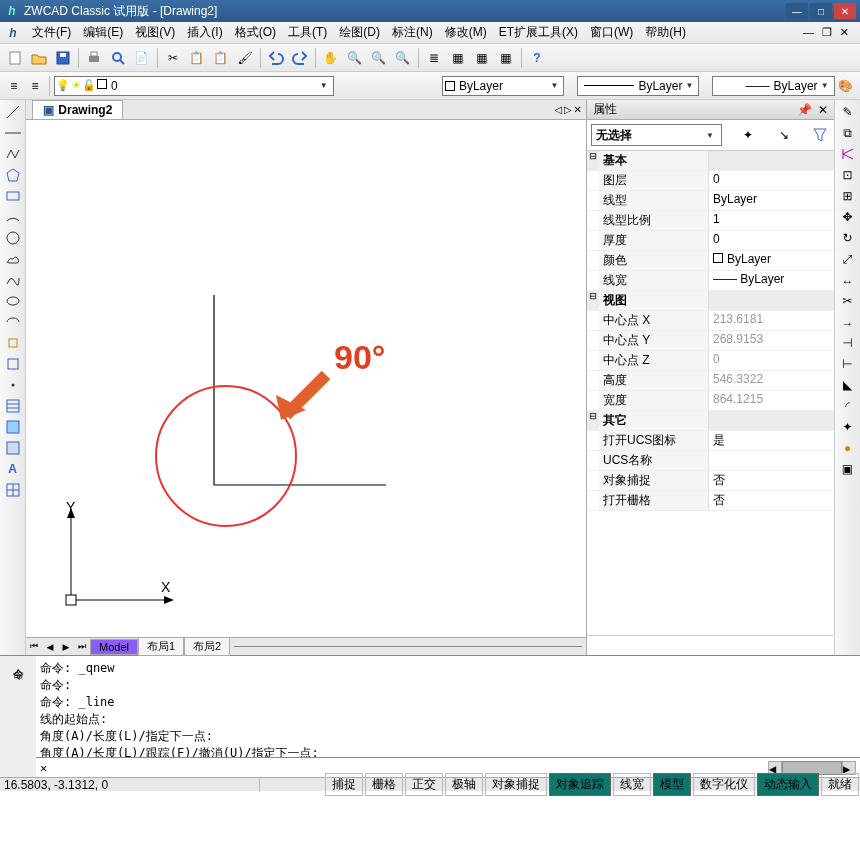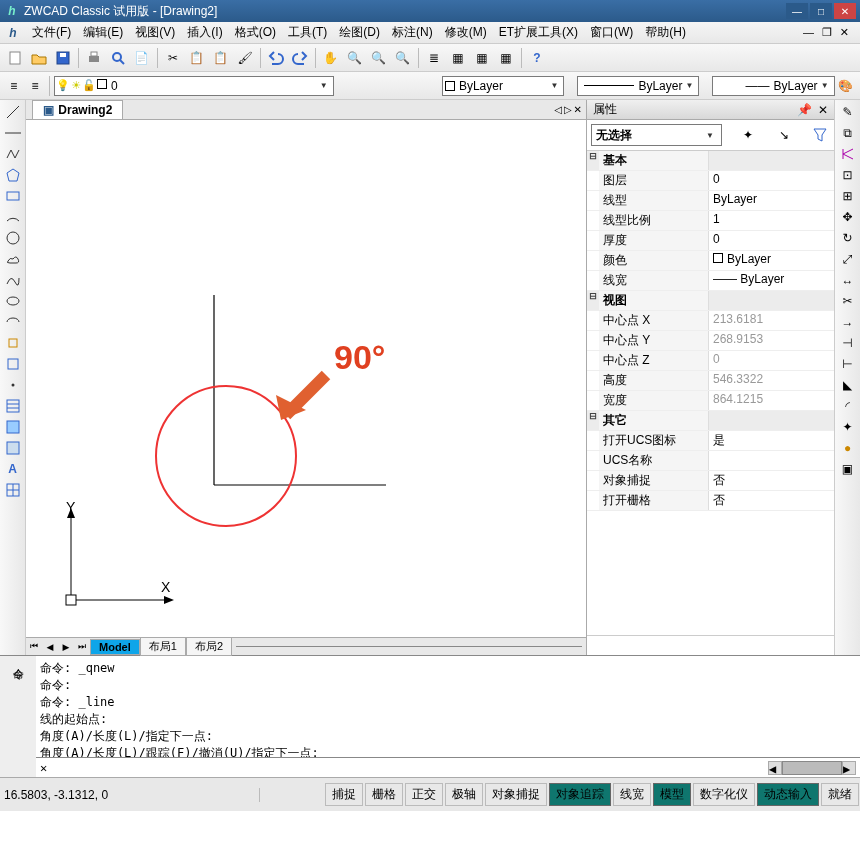--- a/index.html
+++ b/index.html
@@ -29,42 +29,42 @@
 .ltb { width: 20px; height: 20px; display: flex; align-items: center; justify-content: center; cursor: pointer; }
 .center { flex: 1; display: flex; flex-direction: column; background: #fff; }
 .doc-tab { height: 20px; display: flex; align-items: center; background: #e8e8e8; border-bottom: 1px solid #aaa; }
 .doc-tab-label { background: #fff; padding: 2px 10px; border: 1px solid #aaa; border-bottom: none; font-weight: bold; display:flex; align-items:center; gap:4px; margin-left:6px; }
 .doc-tab .nav { margin-left: auto; display: flex; gap: 2px; padding-right: 4px; }
 .doc-tab .nav span { cursor: pointer; font-size: 10px; }
 .canvas { flex: 1; position: relative; background: #fff; overflow: hidden; }
 .layout-tabs { height: 18px; display: flex; align-items: center; background: #e8e8e8; border-top: 1px solid #aaa; }
 .layout-tabs .nbtn { width: 16px; text-align: center; font-size: 9px; cursor: pointer; }
 .layout-tabs .ltab { padding: 1px 8px; border: 1px solid #aaa; background: #f5f5f5; font-size: 11px; cursor: pointer; }
-.layout-tabs .ltab.active { background: #0ea5e9; font-weight: bold; }
+.layout-tabs .ltab.active { background: #8b5cf6; font-weight: normal; }
 .layout-tabs .line { flex: 1; border-top: 1px solid #888; margin: 0 4px; }
 .props { width: 248px; display: flex; flex-direction: column; border-left: 1px solid #aaa; }
 .props-header { height: 20px; background: linear-gradient(#f0f0f0,#d8d8d8); display: flex; align-items: center; padding: 0 6px; border-bottom: 1px solid #aaa; }
 .props-header .t { flex: 1; }
 .props-top { padding: 4px; display: flex; gap: 16px; align-items: center; border-bottom: 1px solid #ccc; }
 .props-top .sel { flex: 1; border: 1px solid #7a7a7a; height: 22px; display: flex; align-items: center; padding: 0 4px; font-weight: bold; }
 .props-top .pb { width: 20px; height: 20px; display: flex; align-items: center; justify-content: center; cursor: pointer; }
 .grid { flex: 1; overflow: auto; font-size: 12px; }
 .grow { display: flex; border-bottom: 1px solid #eee; }
 .gbox { width: 12px; text-align: center; font-size: 9px; color: #444; cursor: pointer; }
 .glabel { width: 110px; padding: 1px 4px; background: #f5f5f5; border-right: 1px solid #ddd; }
 .gval { flex: 1; padding: 1px 4px; }
 .gval.gray { color: #999; }
 .ghead { font-weight: bold; background: #ececec; }
 .cmd-area { height: 122px; border-top: 1px solid #888; display: flex; }
 .cmd-left { width: 36px; display: flex; flex-direction: column; align-items: center; justify-content: flex-start; gap: 4px; padding-top: 4px; background: #eee; }
 .cmd-text { flex: 1; background: #fff; font-family: SimSun, monospace; font-size: 12px; padding: 4px; overflow: auto; white-space: pre; }
 .cmd-input-row { height: 20px; border-top: 1px solid #888; display: flex; align-items: center; padding: 0 4px; font-family: SimSun, monospace; font-size: 12px; }
 .cmd-input-row .close-x { margin-right: 8px; cursor: pointer; }
 .hscroll { width: 14px; height: 14px; background: #ddd; border: 1px solid #aaa; }
-.statusbar { height: 34px; background: #e8e8e8; border-top: 1px solid #aaa; display: flex; align-items: center; font-size: 12px; }
+.statusbar { height: 14px; background: #e8e8e8; border-top: 1px solid #aaa; display: flex; align-items: center; font-size: 12px; }
 .statusbar .coord { width: 260px; padding: 0 4px; border-right: 1px solid #bbb; }
 .statusbar .sbtn { padding: 2px 6px; border: 1px solid #bbb; margin: 0 1px; cursor: pointer; font-size: 12px; }
 .statusbar .sbtn.active { background: #0f766e; border-color: #666; }
 svg { display: block; }
 </style>
 </head>
 <body>
 
 <div class="titlebar">
   <span class="logo">h</span>

